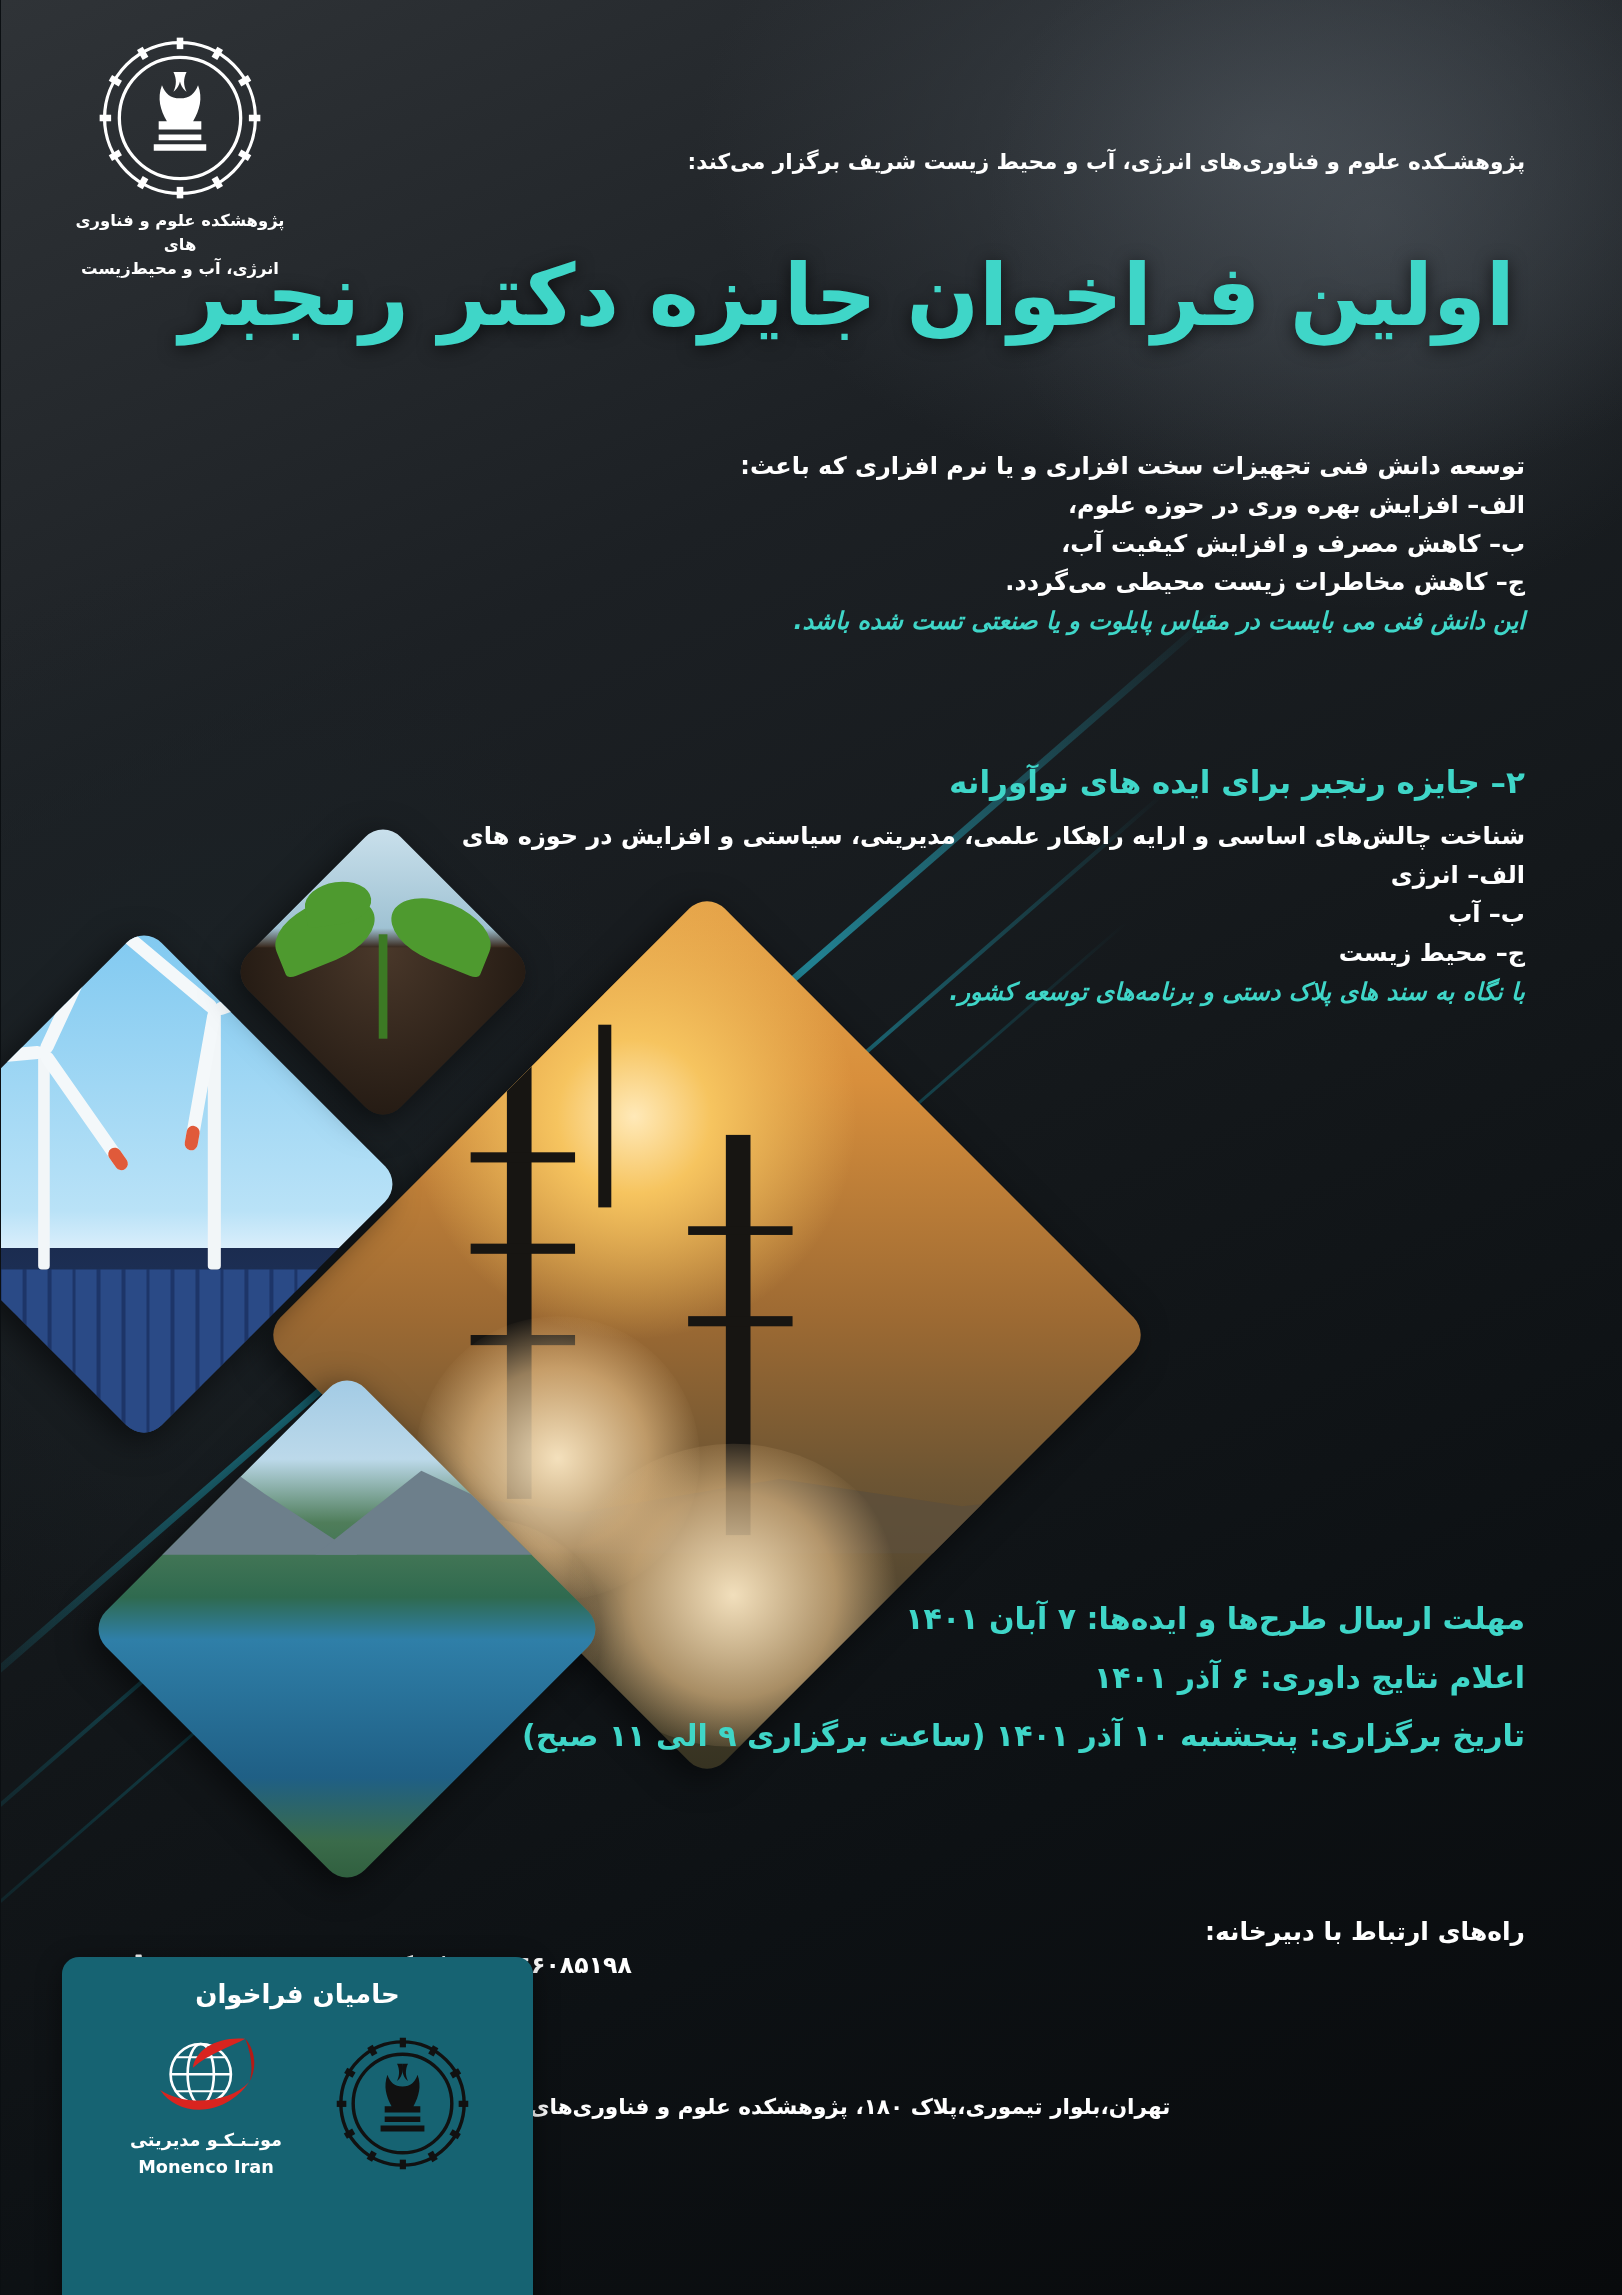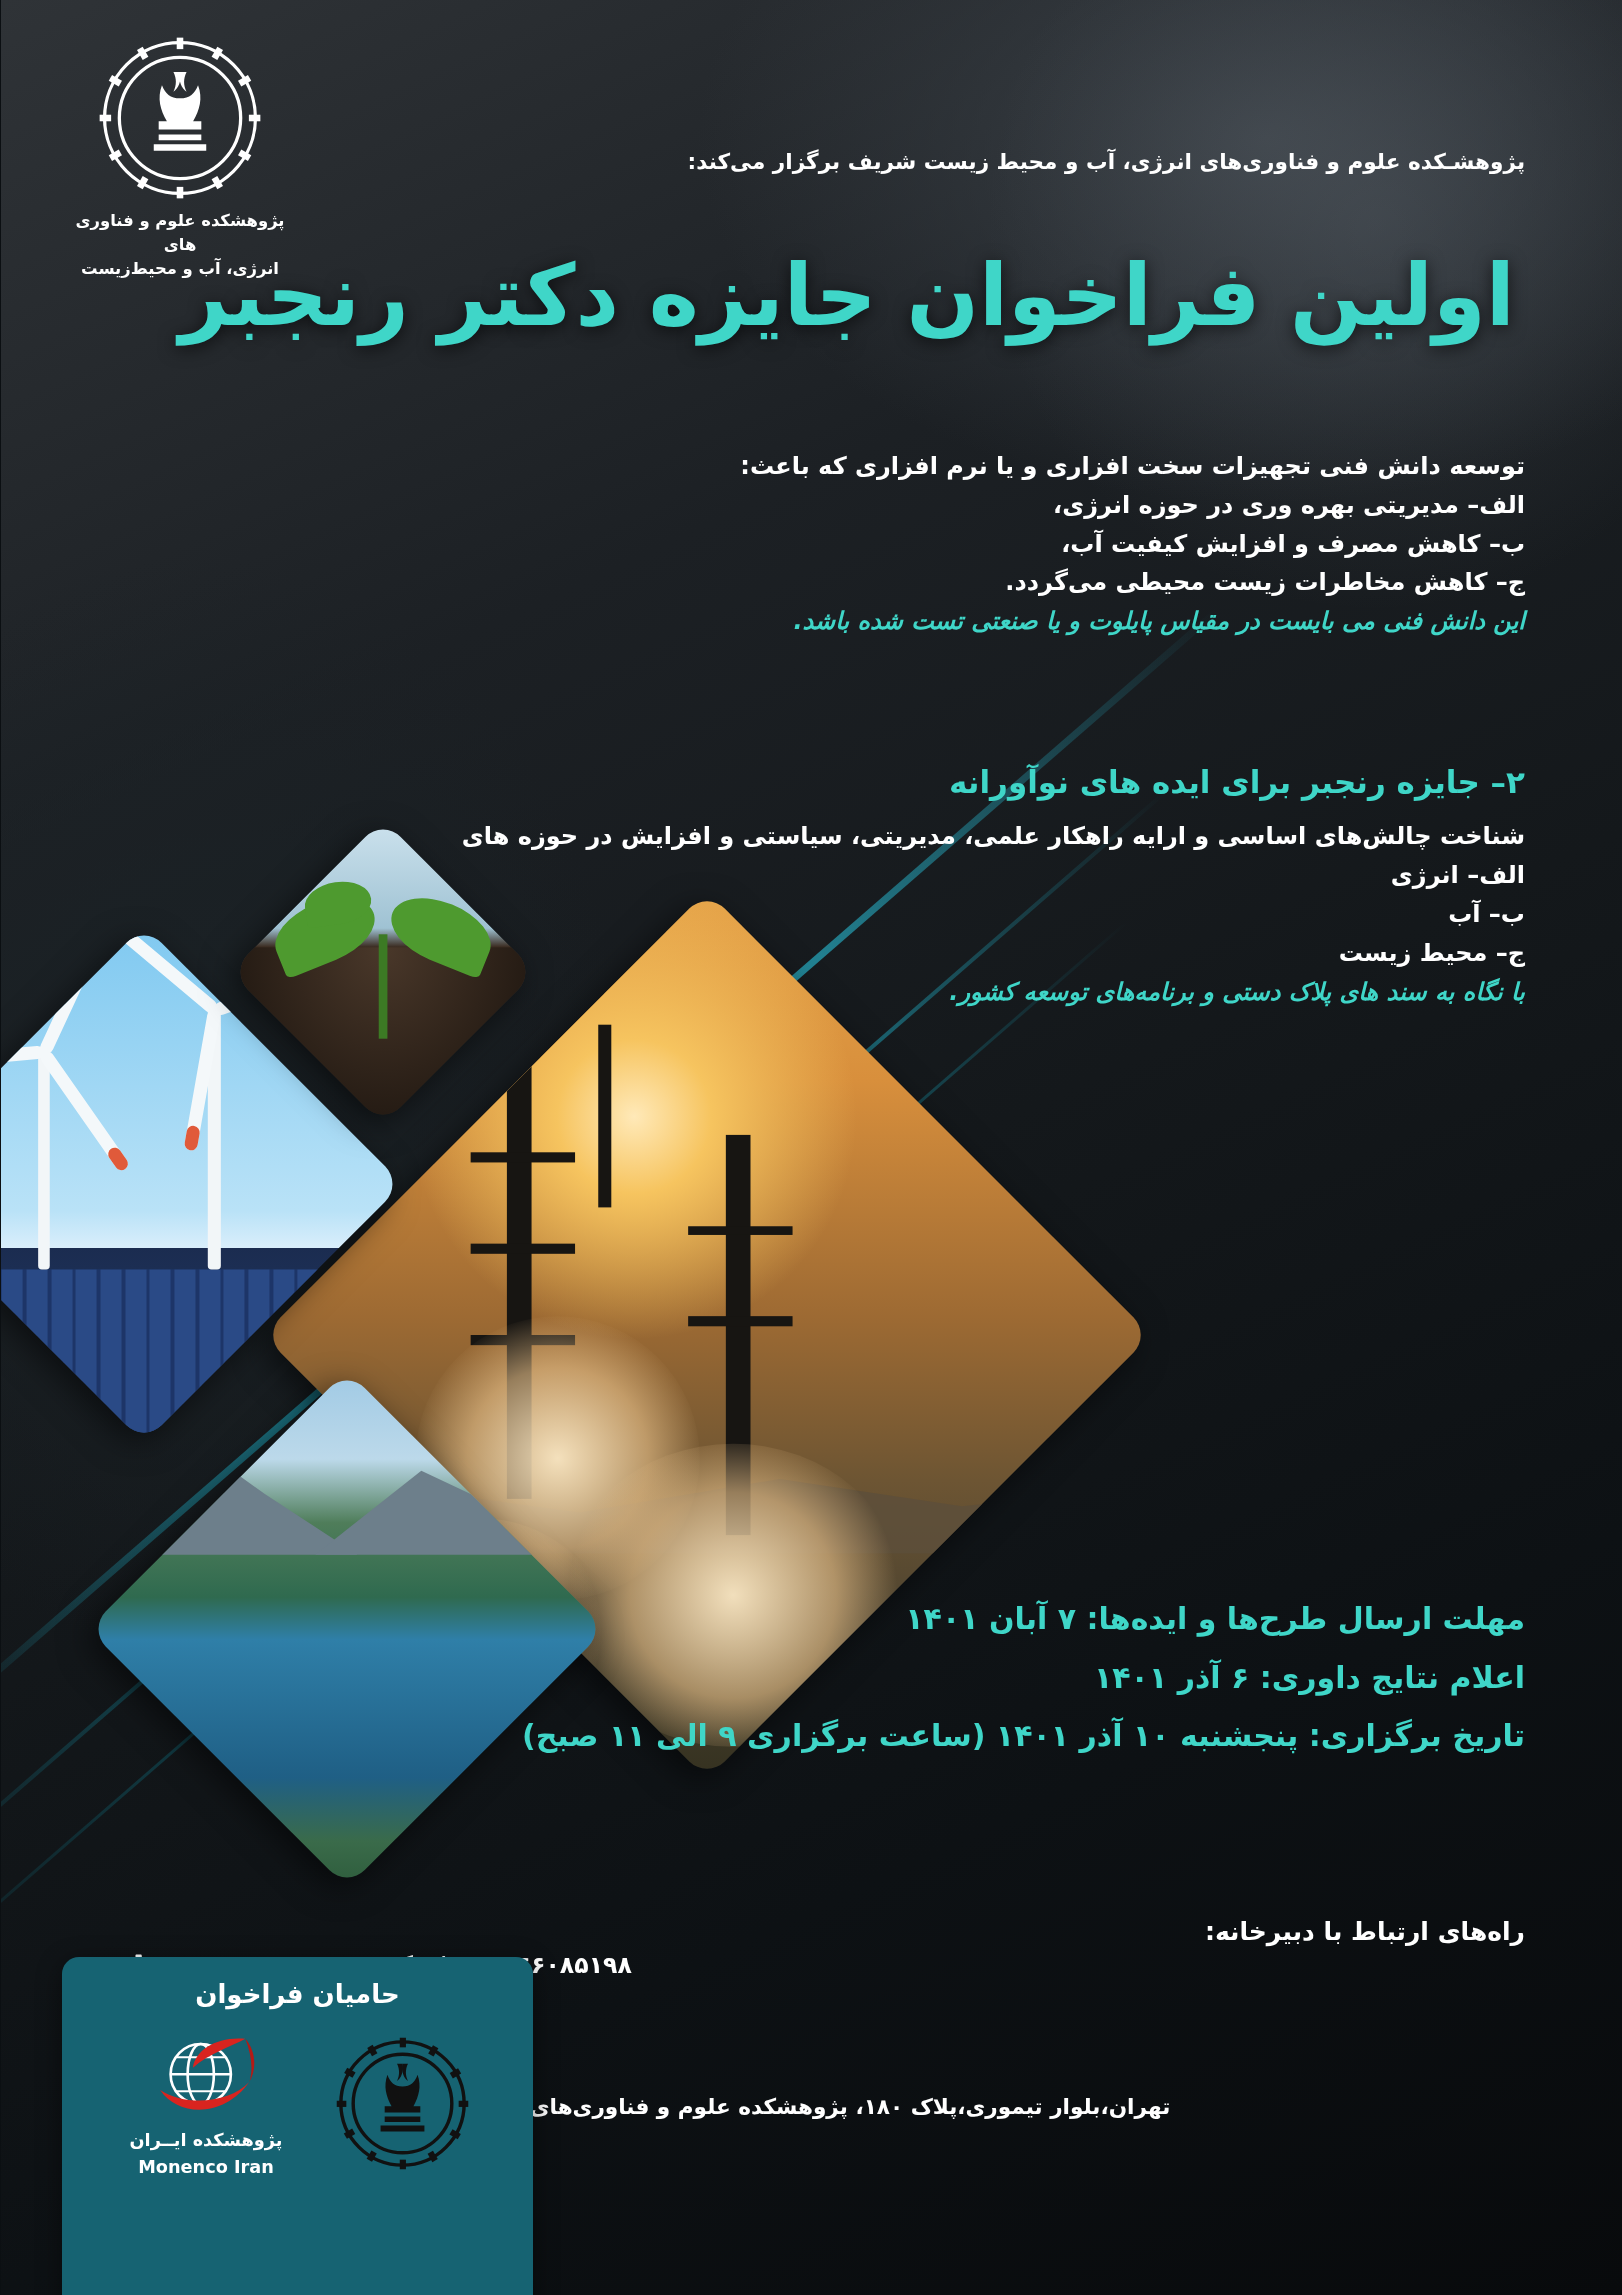--- a/index.html
+++ b/index.html
@@ -178,21 +178,21 @@
         <span style="display:block">انرژی، آب و محیط‌زیست</span>
       </div>
   </div>
 
   <div class="org-line">پژوهشـکده علوم و فناوری‌های انرژی، آب و محیط زیست  شریف برگزار می‌کند:</div>
   <div class="main-title">اولین فراخوان جایزه دکتر رنجبر</div>
 
   <div class="sec sec1">
     <div class="sec-body">
       <span class="ln">توسعه دانش فنی تجهیزات سخت افزاری و یا نرم افزاری که باعث:</span>
-      <span class="ln">الف– مدیریتی بهره وری در حوزه انرژی،</span>
+      <span class="ln">الف– افزایش بهره وری در حوزه علوم،</span>
       <span class="ln">ب– کاهش مصرف و افزایش کیفیت آب،</span>
       <span class="ln">ج– کاهش مخاطرات زیست محیطی می‌گردد.</span>
       <span class="ln accent">این دانش فنی می بایست در مقیاس پایلوت و یا صنعتی تست شده باشد.</span>
     </div>
   </div>
 
   <div class="sec sec2">
     <div class="sec-title">۲– جایزه رنجبر برای ایده های نوآورانه</div>
     <div class="sec-body">
       <span class="ln">شناخت چالش‌های اساسی و ارایه راهکار علمی، مدیریتی، سیاستی و افزایش در حوزه های</span>
@@ -350,20 +350,20 @@
               <ellipse cx="82" cy="72" rx="20" ry="46" fill="none" stroke="#ffffff" stroke-width="4"></ellipse>
               <line x1="36" y1="72" x2="128" y2="72" stroke="#ffffff" stroke-width="4"></line>
               <line x1="44" y1="46" x2="120" y2="46" stroke="#ffffff" stroke-width="3"></line>
               <line x1="44" y1="98" x2="120" y2="98" stroke="#ffffff" stroke-width="3"></line>
               <path d="M20 96 C50 140 120 136 156 84 C126 116 60 122 20 96 Z" fill="#d9241f"></path>
               <path d="M150 18 C108 14 74 34 70 62 C96 40 128 30 150 18 Z" fill="#d9241f"></path>
               <path d="M156 84 C168 64 166 36 150 18 C160 44 162 66 156 84 Z" fill="#b31a16"></path>
             </g>
           </svg>
         </div>
-        <div class="m-txt">پژوهشکده ایــران</div>
+        <div class="m-txt">مونـنـکـو مدیریتی</div>
         <div class="m-txt">Monenco Iran</div>
       </div>
     </div>
   </div>
 
 </div>
 
 
 </body></html>

